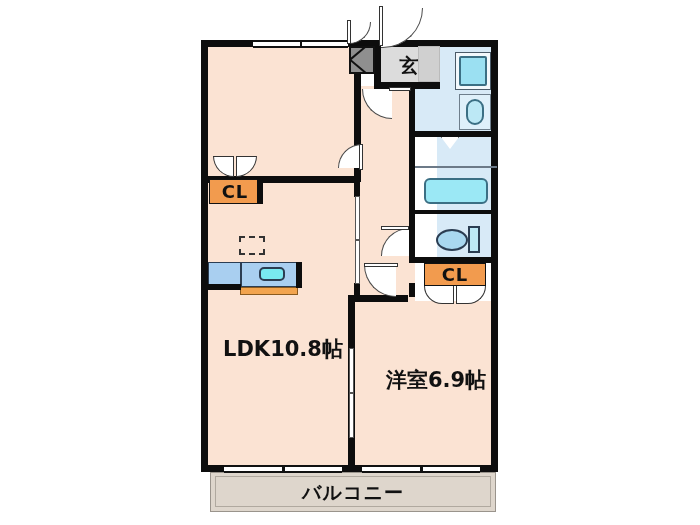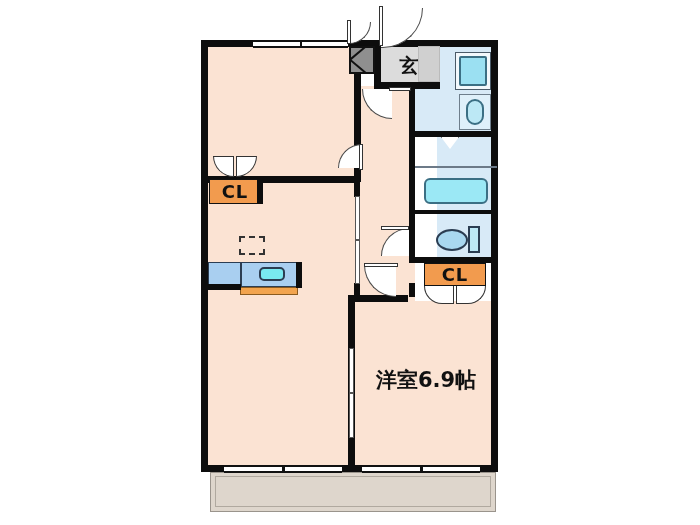--- a/index.html
+++ b/index.html
@@ -172,28 +172,30 @@
 
   <div class="abs hood" style="left:239px;top:236px;width:26px;height:19px;"></div>
 
   <div class="abs counter" style="left:208px;top:262px;width:90px;height:25px;"></div>
   <div class="abs" style="left:240px;top:262px;width:1.5px;height:25px;background:#2b3d52;"></div>
   <div class="abs sink" style="left:259px;top:267px;width:26px;height:14px;"></div>
   <div class="abs cabinet" style="left:240px;top:287px;width:58px;height:8px;"></div>
   <div class="abs wall" style="left:296px;top:262px;width:6px;height:26px;"></div>
   <div class="abs wall" style="left:203px;top:284px;width:38px;height:6px;"></div>
 
+  <div class="abs lbl lbl-ldk" style="left:205px;top:339px;width:156px;">LDK10.8帖</div>
 
   <div class="abs slide" style="left:355px;top:196px;width:5px;height:44px;"></div>
   <div class="abs slide" style="left:355px;top:240px;width:5px;height:44px;"></div>
   <div class="abs slide" style="left:349px;top:348px;width:5px;height:45px;"></div>
   <div class="abs slide" style="left:349px;top:393px;width:5px;height:45px;"></div>
 
-  <div class="abs lbl lbl-room" style="left:346px;top:370px;width:160px;">洋室6.9帖</div>
+  <div class="abs lbl lbl-room" style="left:356px;top:370px;width:160px;">洋室6.9帖</div>
 
   <div class="abs win" style="left:224px;top:465px;width:118px;height:8px;"></div>
   <div class="abs" style="left:282px;top:465px;width:3px;height:8px;background:#111;"></div>
 
   <div class="abs win" style="left:362px;top:465px;width:118px;height:8px;"></div>
   <div class="abs" style="left:420px;top:465px;width:3px;height:8px;background:#111;"></div>
 
+  <div class="abs lbl lbl-balc" style="left:210px;top:483px;width:286px;">バルコニー</div>
 
 </div>
 
 </body></html>

